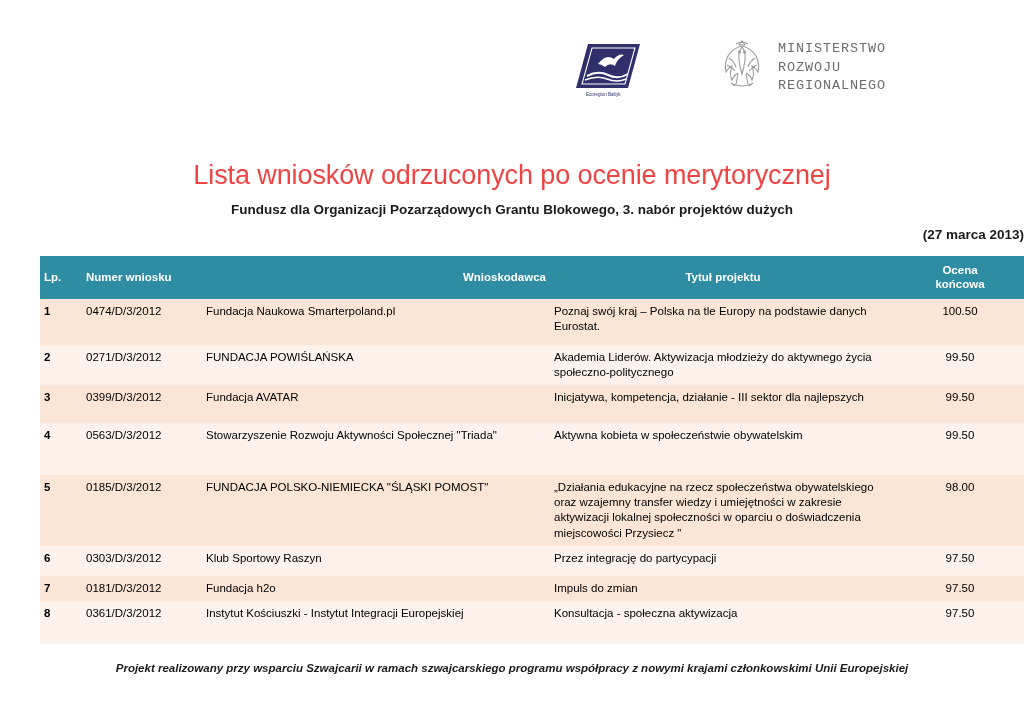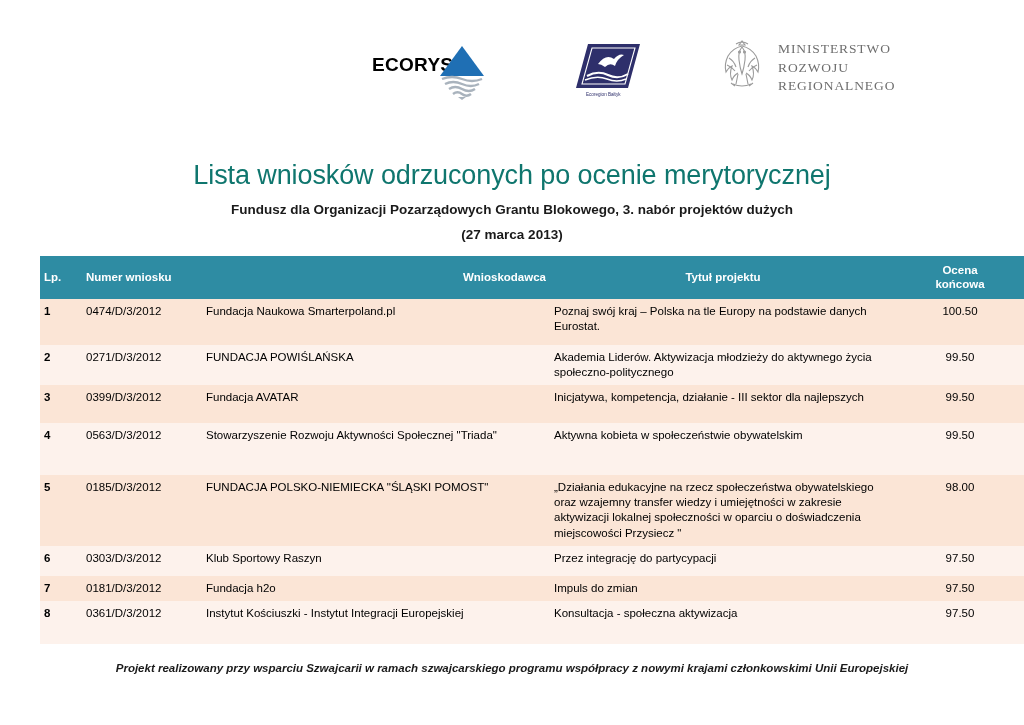--- a/index.html
+++ b/index.html
@@ -106,56 +106,56 @@
     position: absolute;
     left: 714px;
     top: 12px;
     width: 250px;
     height: 62px;
   }
   .logo-ministry .mtext {
     position: absolute;
     left: 64px;
     top: 6px;
-    font-family: Liberation Serif, serif;
+    font-family: Liberation Mono, monospace;
     font-size: 13.5px;
     line-height: 1.38;
     letter-spacing: 0.9px;
     color: #6e6e6e;
   }
   .logo-ministry .mtext span { display: block; }
 
   
   .doc-title {
     position: absolute;
     top: 160px;
     left: 0;
     width: 1024px;
     text-align: center;
     font-size: 27px;
     font-weight: normal;
-    color: #0f766e;
+    color: #ef4444;
     letter-spacing: -0.1px;
   }
   .doc-subtitle {
     position: absolute;
     top: 202px;
     left: 0;
     width: 1024px;
     text-align: center;
     font-size: 13.5px;
     font-weight: bold;
     color: #1a1a1a;
   }
   .doc-date {
     position: absolute;
     top: 227px;
     left: 0;
     width: 1024px;
-    text-align: center;
+    text-align: right;
     font-size: 13.5px;
     font-weight: bold;
     color: #1a1a1a;
   }
 
   
   .table-wrap {
     position: absolute;
     left: 40px;
     top: 256px;
@@ -212,33 +212,20 @@
     font-weight: bold;
     color: #1a1a1a;
   }
 </style>
 </head>
 <body>
 
 <div class="logo-bar">
 
 
-  <div class="logo-ecorys">
-    <div class="etext">ECORYS</div>
-    <svg width="56" height="58" viewBox="0 0 56 58" style="position:absolute;left:62px;top:0;">
-      <polygon points="28,4 50,34 6,34" fill="#1f6fb4"></polygon>
-      <g stroke="#a9b3bd" stroke-width="2.4" fill="none">
-        <path d="M8 37 Q18 33 28 37 Q38 41 48 37"></path>
-        <path d="M11 42 Q19 38 28 42 Q37 46 45 42"></path>
-        <path d="M15 47 Q21 43 28 47 Q35 51 41 47"></path>
-        <path d="M19 52 Q23.5 48.5 28 52 Q32.5 55.5 37 52"></path>
-      </g>
-      <polygon points="24,55 32,55 28,58" fill="#a9b3bd"></polygon>
-    </svg>
-  </div>
 
   <div class="logo-bird">
     <svg width="70" height="60" viewBox="0 0 70 60">
       <polygon points="14,4 66,4 54,48 2,48" fill="#2e2f6b"></polygon>
       <polygon points="18,8 61,8 51,44 8,44" fill="none" stroke="#ffffff" stroke-width="1.1"></polygon>
       <path d="M24 24 Q32 13 40 19 Q45 13 50 15 Q43 19 41 26 Q36 22 31 27 Q27 24 24 24 Z" fill="#ffffff"></path>
       <path d="M13 36 Q24 30 34 35 Q44 40 54 34" stroke="#ffffff" stroke-width="2" fill="none"></path>
       <path d="M11 40 Q23 35 33 39 Q43 43 52 39" stroke="#ffffff" stroke-width="1.4" fill="none"></path>
       <text x="12" y="56" font-family="Liberation Sans, sans-serif" font-size="4.6" fill="#2e2f6b">Ecoregion Bałtyk</text>
     </svg>

